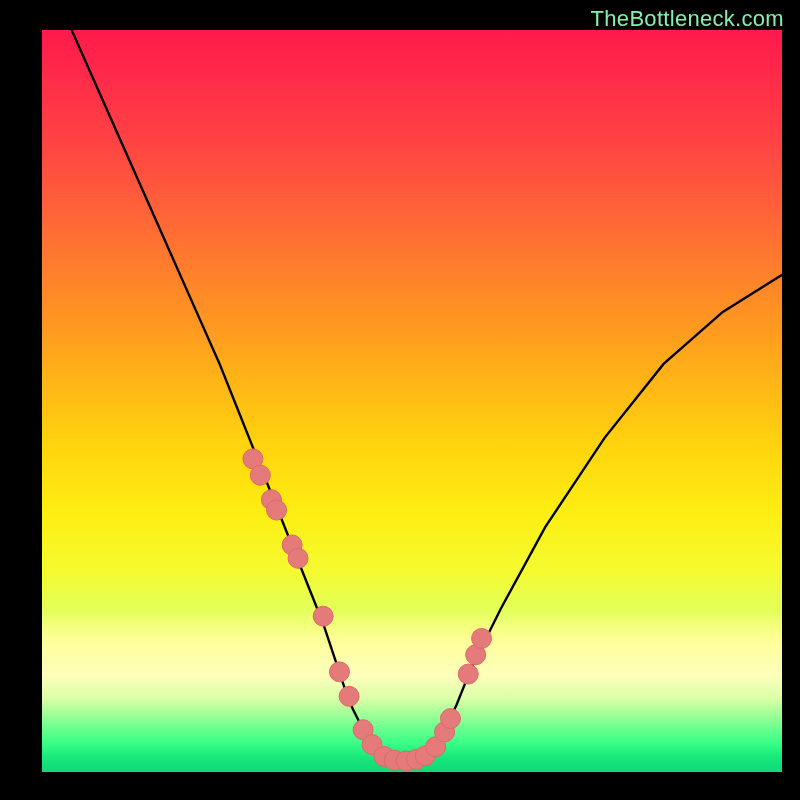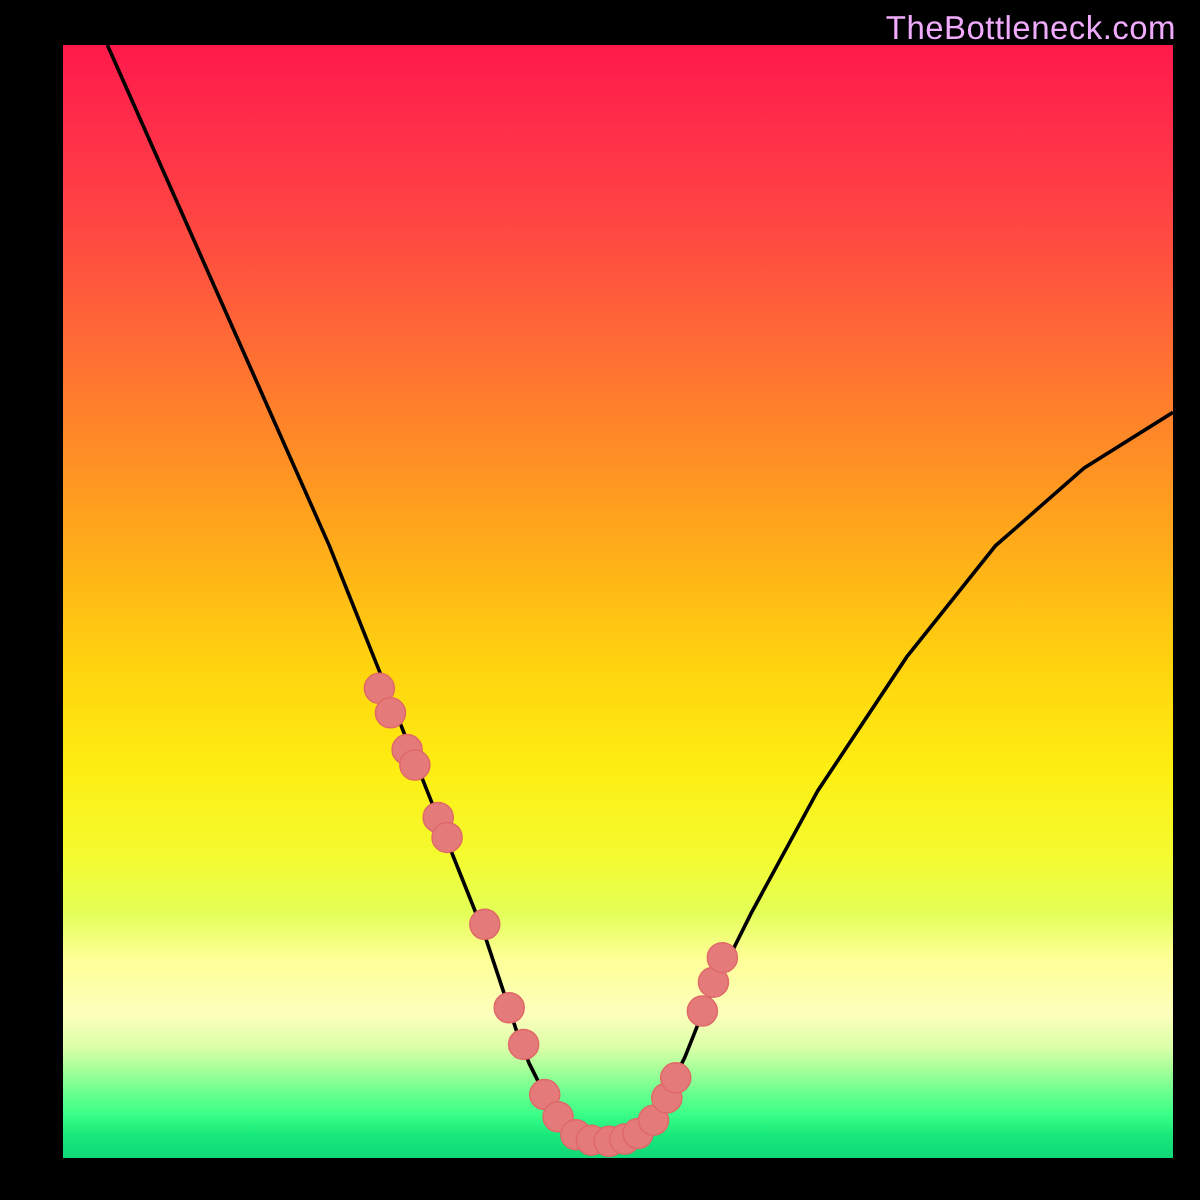--- a/index.html
+++ b/index.html
@@ -52,21 +52,21 @@
       #6eff90 94%,
       #3cff87 96%,
       #18e87b 98%,
       #0fd977 100%
     );
   }
   .watermark {
     position: absolute;
     right: 16px;
     top: 6px;
-    color: #f0abfc;
+    color: #86efac;
     font-size: 22px;
     font-weight: 500;
     letter-spacing: 0.3px;
   }
   svg.overlay {
     position: absolute;
     left: 0;
     top: 0;
     width: 740px;
     height: 742px;

